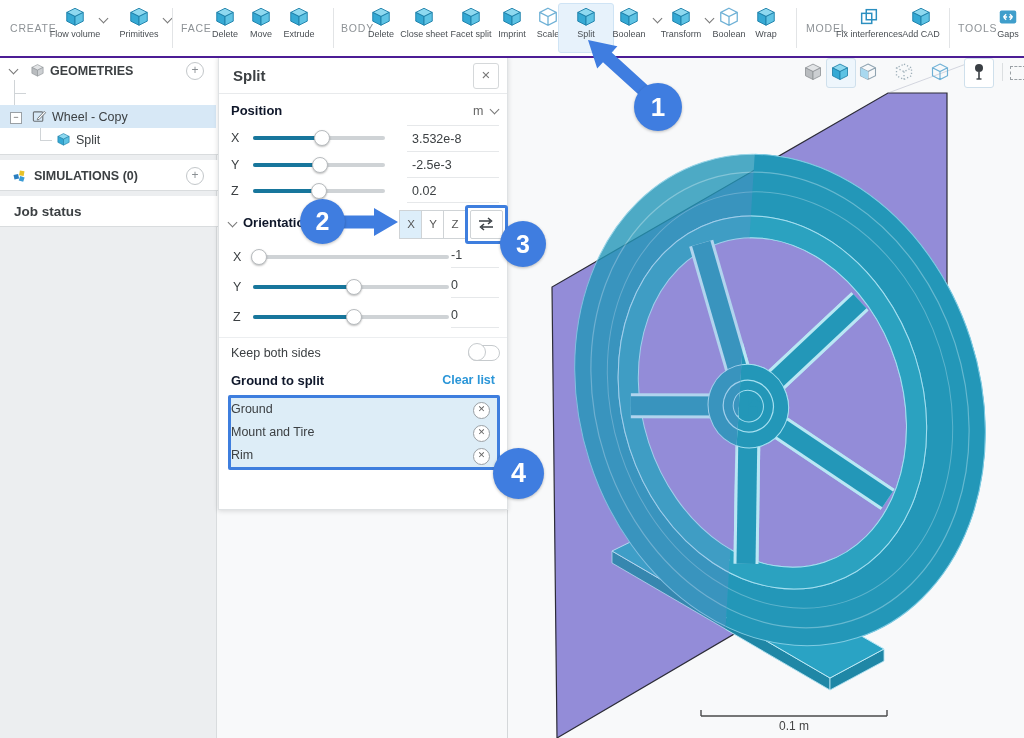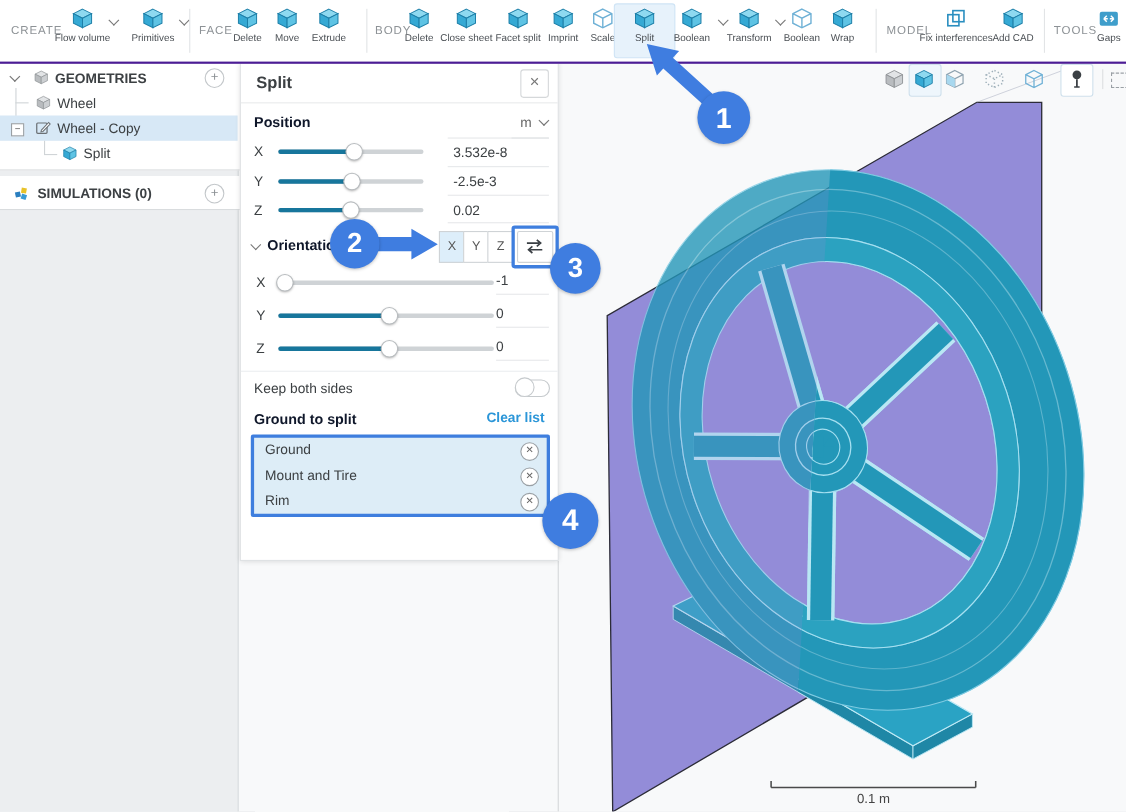--- a/index.html
+++ b/index.html
@@ -48,21 +48,21 @@
   .axbtn{position:absolute;top:153px;width:22px;height:27px;border:1px solid #cfd3d6;background:#fff;font-size:11.5px;
          color:#555;text-align:center;line-height:27px;cursor:pointer;}
   .axbtn.on{background:#ddeefa;}
   .swapbtn{position:absolute;left:251px;top:153px;width:31px;height:27px;border:1px solid #cfd3d6;border-radius:2px;
            background:#fff;cursor:pointer;}
   .ring{position:absolute;border:3px solid #3e7ede;border-radius:3px;z-index:30;pointer-events:none;}
   .toggle{position:absolute;left:249px;top:288px;width:30px;height:14px;border:1.5px solid #c6cacd;border-radius:8px;background:#fff;cursor:pointer;}
   .toggle .tknob{position:absolute;left:-1px;top:-3px;width:18px;height:18px;border-radius:50%;background:#fff;border:1.5px solid #c6cacd;box-sizing:border-box;}
   .clearlink{position:absolute;right:12px;font-size:12.5px;font-weight:bold;color:#2b96d8;cursor:pointer;}
   #bodiesbox{position:absolute;left:9px;top:338px;width:266px;height:69px;background:#ddedf7;border:3px solid #3e7ede;border-radius:2px;box-sizing:content-box;}
-  .brow{position:absolute;left:0;width:266px;height:23px;font-size:12.5px;color:#3c4043;line-height:23px;padding-left:10px;box-sizing:border-box;}
+  .brow{position:absolute;left:0;width:266px;height:23px;font-size:12.5px;color:#3c4043;line-height:23px;box-sizing:border-box;}
   .bx{position:absolute;right:7px;top:4px;width:15px;height:15px;border:1px solid #9aa0a5;border-radius:50%;background:#fff;
       font-size:9px;line-height:13px;text-align:center;color:#666;cursor:pointer;}
   #pfoot{position:absolute;left:0;top:412px;width:100%;height:40px;border-top:1px solid #e8eaec;}
   .trashbtn{position:absolute;left:10px;top:8px;width:26px;height:26px;border:1px solid #cfd3d6;border-radius:3px;background:#fff;cursor:pointer;}
   .applybtn{position:absolute;right:9px;top:7px;width:74px;height:26px;background:#17768f;border-radius:3px;color:#fff;
             font-size:13px;font-weight:bold;text-align:center;line-height:26px;cursor:pointer;}
   
   #viewport{left:507px;top:56px;width:517px;height:682px;background:#f8f9fa;border-left:1px solid #d5d8da;z-index:1;}
   .vbtn{position:absolute;width:28px;height:28px;border:1px solid #cfe0ec;background:#eef6fc;border-radius:3px;z-index:6;cursor:pointer;}
   .vic{position:absolute;width:20px;height:20px;z-index:6;cursor:pointer;}
@@ -232,26 +232,20 @@
       <div class="trow" style="top:1px">
         <span class="chevc" style="position:absolute;left:10px;top:7px"></span>
         <svg class="tico" style="left:30px">
             <use href="#cubeg"></use>
           </svg>
         <span class="btxt" style="position:absolute;left:50px">GEOMETRIES</span>
         <span class="plusbtn">+</span>
       </div>
       <div class="treeline" style="left:14px;top:22px;width:1px;height:37px"></div>
       <div class="treeline" style="left:14px;top:35px;width:12px;height:1px"></div>
-      <div class="trow" style="top:24px">
-        <svg class="tico" style="left:32px">
-            <use href="#cubeg"></use>
-          </svg>
-        <span style="position:absolute;left:52px">Wheel</span>
-      </div>
       <div class="trow sel" style="top:47px">
         <span class="minibox">−</span>
         <svg class="tico" style="left:32px" viewBox="0 0 16 16">
           <rect x="1.5" y="3" width="10" height="10" rx="1" fill="none" stroke="#6b7075" stroke-width="1.2"></rect>
           <path d="M6 10 L13 2.5 L14.5 4 L7.5 11.2 L5.6 11.6 Z" fill="#fff" stroke="#6b7075" stroke-width="1"></path>
         </svg>
         <span style="position:absolute;left:52px">Wheel - Copy</span>
       </div>
       <div class="treeline" style="left:40px;top:70px;width:1px;height:12px"></div>
       <div class="treeline" style="left:40px;top:82px;width:12px;height:1px"></div>
@@ -268,20 +262,23 @@
         <svg class="tico" style="left:12px" viewBox="0 0 16 16">
           <rect x="2" y="7" width="5" height="5" fill="#2b7fc0" transform="rotate(-12 4 9)"></rect>
           <rect x="8" y="3" width="5" height="5" fill="#e8c22a" transform="rotate(10 10 5)"></rect>
           <rect x="8" y="9" width="5" height="5" fill="#3a9bd5" transform="rotate(18 10 11)"></rect>
         </svg>
         <span class="btxt" style="position:absolute;left:34px">SIMULATIONS (0)</span>
         <span class="plusbtn">+</span>
       </div>
     </div>
 
+    <div class="card" style="top:140px;height:30px">
+      <span class="btxt" style="position:absolute;left:14px;top:8px;font-size:13.5px">Job status</span>
+    </div>
   </div>
 
   <div id="viewport" class="abs"></div>
 
   <svg id="scene" class="abs" style="left:507px;top:56px;width:517px;height:682px;z-index:2" viewBox="507 56 517 682">
     <defs>
       <clipPath id="frontclip">
           <polygon points="761,56 743,340 719,738 1024,738 1024,56"></polygon>
         </clipPath>
       <g id="bodies3d">

